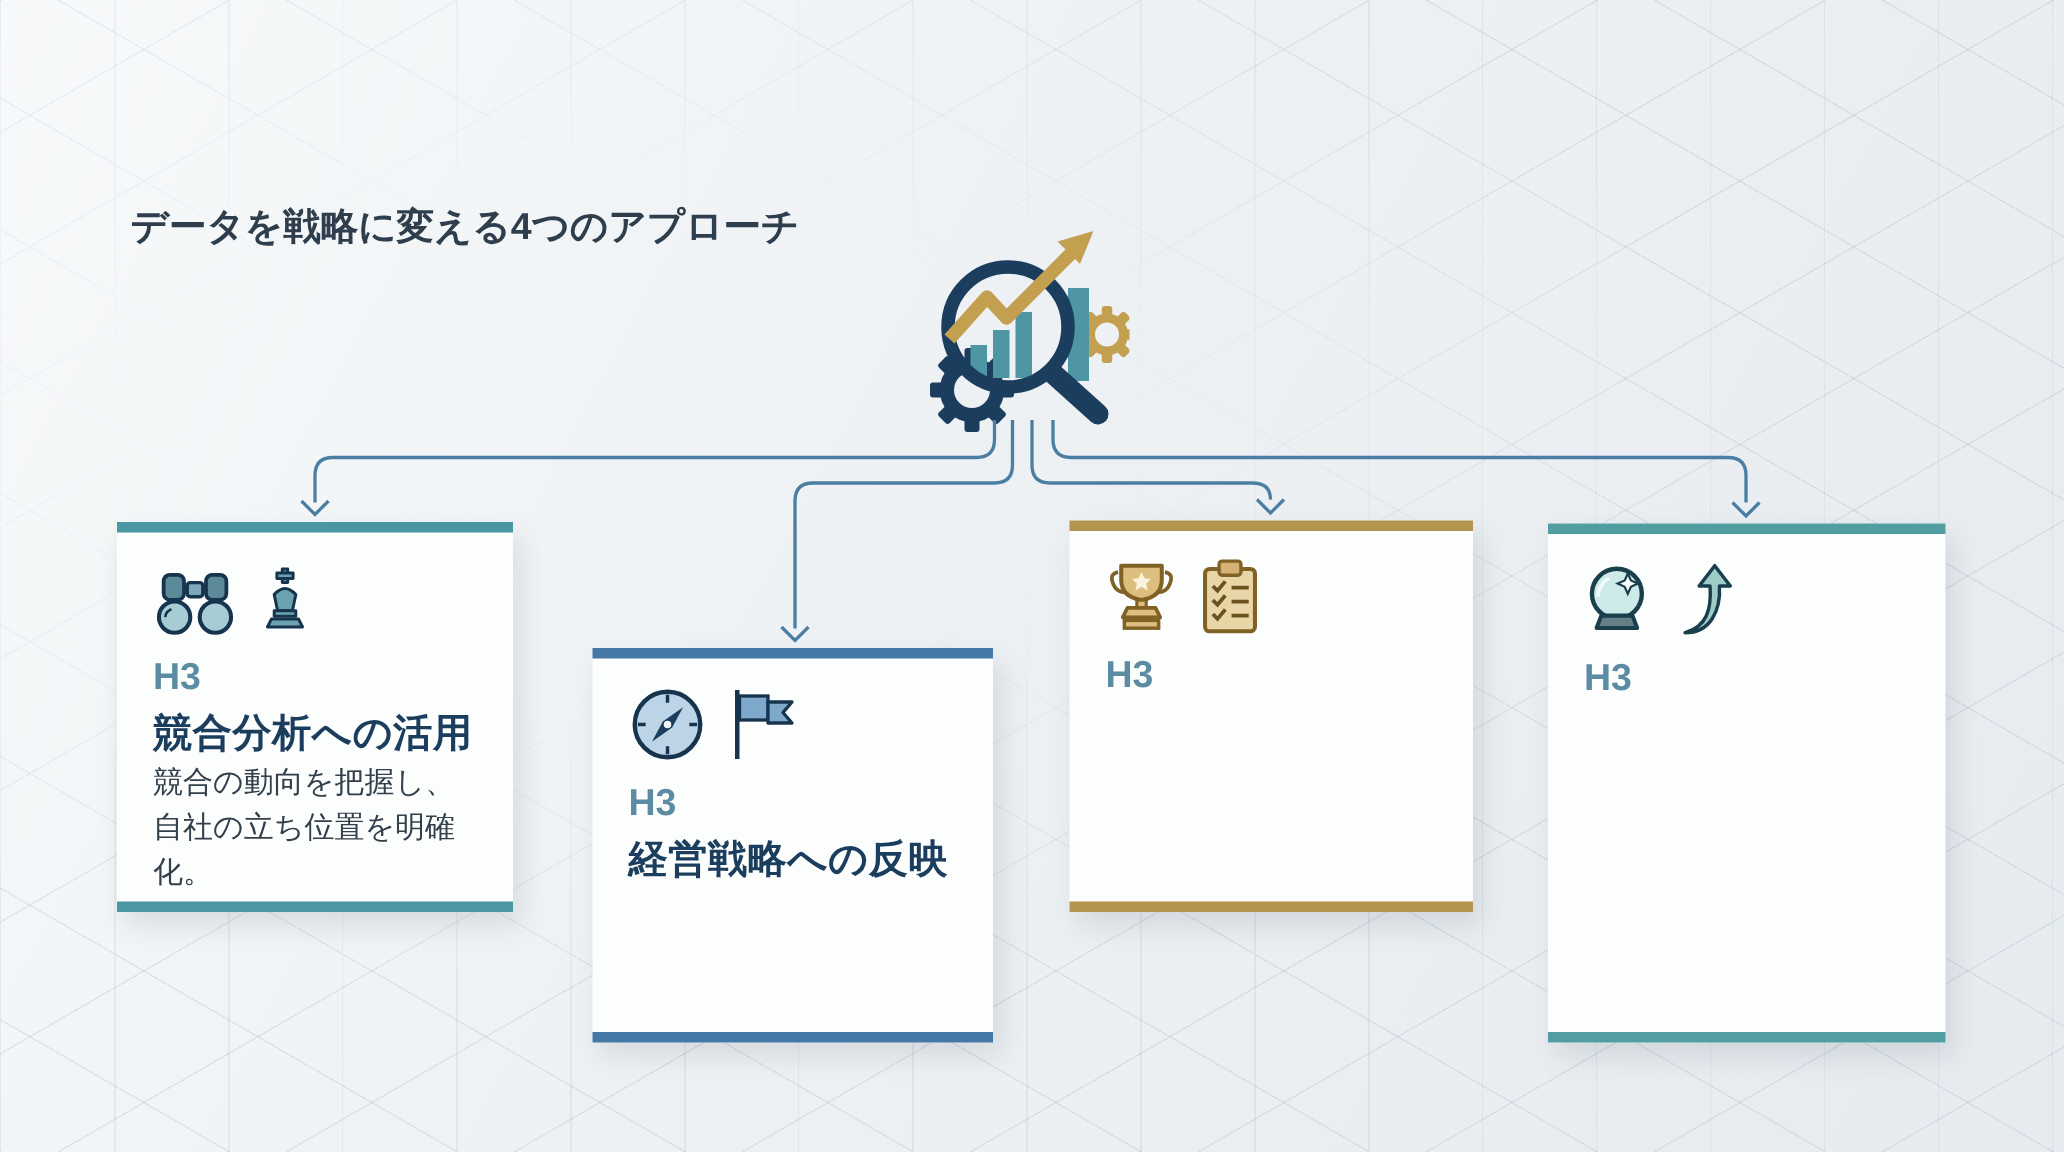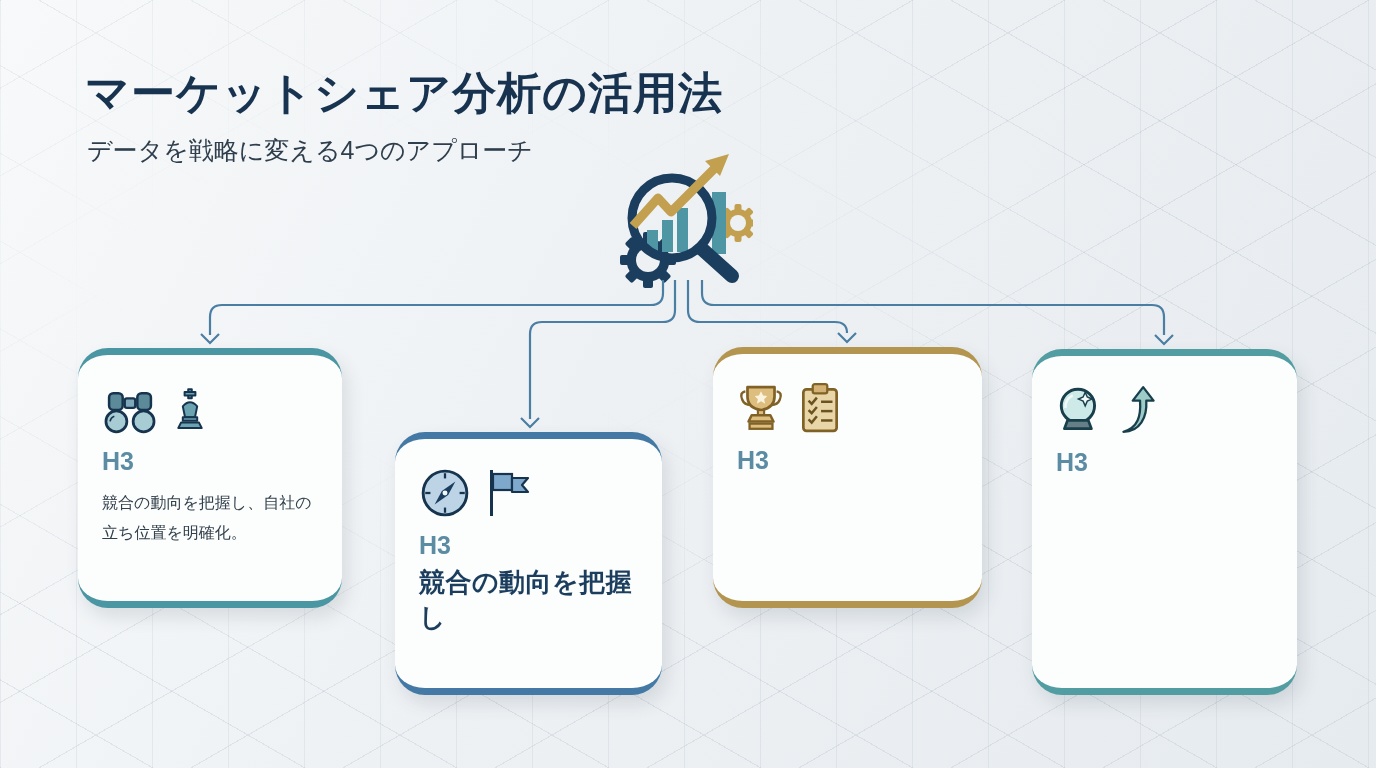--- a/index.html
+++ b/index.html
@@ -16,47 +16,45 @@
       repeating-linear-gradient(90deg, rgba(156,170,184,0.16) 0 1px, transparent 1px 76px);
     -webkit-mask-image:radial-gradient(ellipse 75% 70% at 30% 38%, transparent 28%, #000 72%);
     mask-image:radial-gradient(ellipse 75% 70% at 30% 38%, transparent 28%, #000 72%);
   }
   .page-title{
     position:absolute; left:85px; top:64px;
     font-size:44px; font-weight:700; letter-spacing:1px; color:#17334f;
   }
   .page-subtitle{
     position:absolute; left:87px; top:134px;
-    font-size:25px; font-weight:400; color:#2e3e4c;
+    font-size:25px; font-weight:700; color:#2e3e4c;
   }
   .center-icon{ position:absolute; left:613px; top:150px; width:140px; height:140px; }
   .connectors{ position:absolute; left:0; top:0; width:1376px; height:768px; pointer-events:none; }
   .card{
     position:absolute; box-sizing:border-box;
-    background:#fcfdfd; padding:26px 24px;
+    background:#fcfdfd; padding:16px 24px;
     border-top:7px solid #888; border-bottom:7px solid #888;
     box-shadow:5px 9px 18px rgba(44,62,80,0.13);
-    border-radius:30px;
   }
   .card-1{ left:78px;  top:348px; width:264px; height:260px; }
   .card-2{ left:395px; top:432px; width:267px; height:263px; }
   .card-3{ left:713px; top:347px; width:269px; height:261px; }
   .card-4{ left:1032px;top:349px; width:265px; height:346px; }
   .icon-row{ display:flex; align-items:flex-end; gap:14px; height:54px; margin-bottom:12px; }
   .h3-label{ font-size:25px; font-weight:700; color:#5b8ca3; }
   .card-title{ font-size:26px; font-weight:700; color:#1c3e5e; margin-top:5px; letter-spacing:0.5px; }
-  .card-body{ font-size:16px; line-height:30px; color:#32404c; margin-top:12px; }
+  .card-body{ font-size:20px; line-height:30px; color:#32404c; margin-top:1px; }
 </style>
 </head>
 <body>
 
 <div id="stage">
   <div class="pattern"></div>
 
-  <div class="page-title">マーケットシェア分析の活用法</div>
   <div class="page-subtitle">データを戦略に変える4つのアプローチ</div>
 
   <svg class="center-icon" viewBox="0 0 140 140">
 
     <g>
       <g fill="#c3a04f">
         <rect x="121.5" y="54" width="7" height="38" rx="2"></rect>
         <rect x="121.5" y="54" width="7" height="38" rx="2" transform="rotate(45 125 73)"></rect>
         <rect x="121.5" y="54" width="7" height="38" rx="2" transform="rotate(90 125 73)"></rect>
         <rect x="121.5" y="54" width="7" height="38" rx="2" transform="rotate(135 125 73)"></rect>
@@ -120,20 +118,21 @@
         <g fill="#6ba3b0" stroke="#17344f" stroke-width="2.2" stroke-linejoin="round">
           <rect x="18" y="1" width="4" height="10"></rect>
           <rect x="14" y="4" width="12" height="4"></rect>
           <path d="M12,20 Q20,11 28,20 L25.5,32 L14.5,32 Z"></path>
           <rect x="12" y="32" width="16" height="4"></rect>
           <polygon points="10,38 30,38 33,44 7,44"></polygon>
         </g>
       </svg>
     </div>
     <div class="h3-label">H3</div>
+    <div class="card-title">競合分析への活用</div>
     <div class="card-body">競合の動向を把握し、自社の立ち位置を明確化。</div>
   </div>
 
   <div class="card card-2" style="border-top-color: rgb(67, 121, 164); border-bottom-color: rgb(67, 121, 164);">
     <div class="icon-row">
       <svg width="52" height="52" viewBox="0 0 50 50">
         <circle cx="25" cy="25" r="21" fill="#bcd4e6" stroke="#17344f" stroke-width="2.8"></circle>
         <line x1="25" y1="6" x2="25" y2="11" stroke="#17344f" stroke-width="2.2"></line>
         <line x1="25" y1="39" x2="25" y2="44" stroke="#17344f" stroke-width="2.2"></line>
         <line x1="6" y1="25" x2="11" y2="25" stroke="#17344f" stroke-width="2.2"></line>
@@ -141,21 +140,21 @@
         <polygon points="35,14 28,27 15,36 22,23" fill="#1c3e5e"></polygon>
         <circle cx="25" cy="25" r="2.4" fill="#f2f7fa"></circle>
       </svg>
       <svg width="46" height="52" viewBox="0 0 46 50">
         <rect x="5" y="2" width="3" height="46" fill="#17344f"></rect>
         <rect x="8" y="6" width="19" height="16" fill="#7fa9cc" stroke="#17344f" stroke-width="2.2"></rect>
         <polygon points="27,10 43,10 37,17 43,24 27,24" fill="#7fa9cc" stroke="#17344f" stroke-width="2.2" stroke-linejoin="round"></polygon>
       </svg>
     </div>
     <div class="h3-label">H3</div>
-    <div class="card-title">競合の動向を把握し</div>
+    <div class="card-title">経営戦略への反映</div>
   </div>
 
   <div class="card card-3" style="border-top-color: rgb(179, 149, 79); border-bottom-color: rgb(179, 149, 79);">
     <div class="icon-row">
       <svg width="48" height="52" viewBox="0 0 46 50">
         <path d="M8,9 Q2,10 5,17 Q7,22 13,22" fill="none" stroke="#806227" stroke-width="2.4"></path>
         <path d="M38,9 Q44,10 41,17 Q39,22 33,22" fill="none" stroke="#806227" stroke-width="2.4"></path>
         <path d="M10,5 H36 V14 Q36,25 23,27 Q10,25 10,14 Z" fill="#ddbe7e" stroke="#806227" stroke-width="2.6" stroke-linejoin="round"></path>
         <path d="M23,9 l2,4 4,0.5 -3,3 1,4.5 -4,-2.5 -4,2.5 1,-4.5 -3,-3 4,-0.5 z" fill="#faf3df"></path>
         <rect x="20" y="27" width="6" height="5" fill="#ddbe7e" stroke="#806227" stroke-width="2"></rect>

